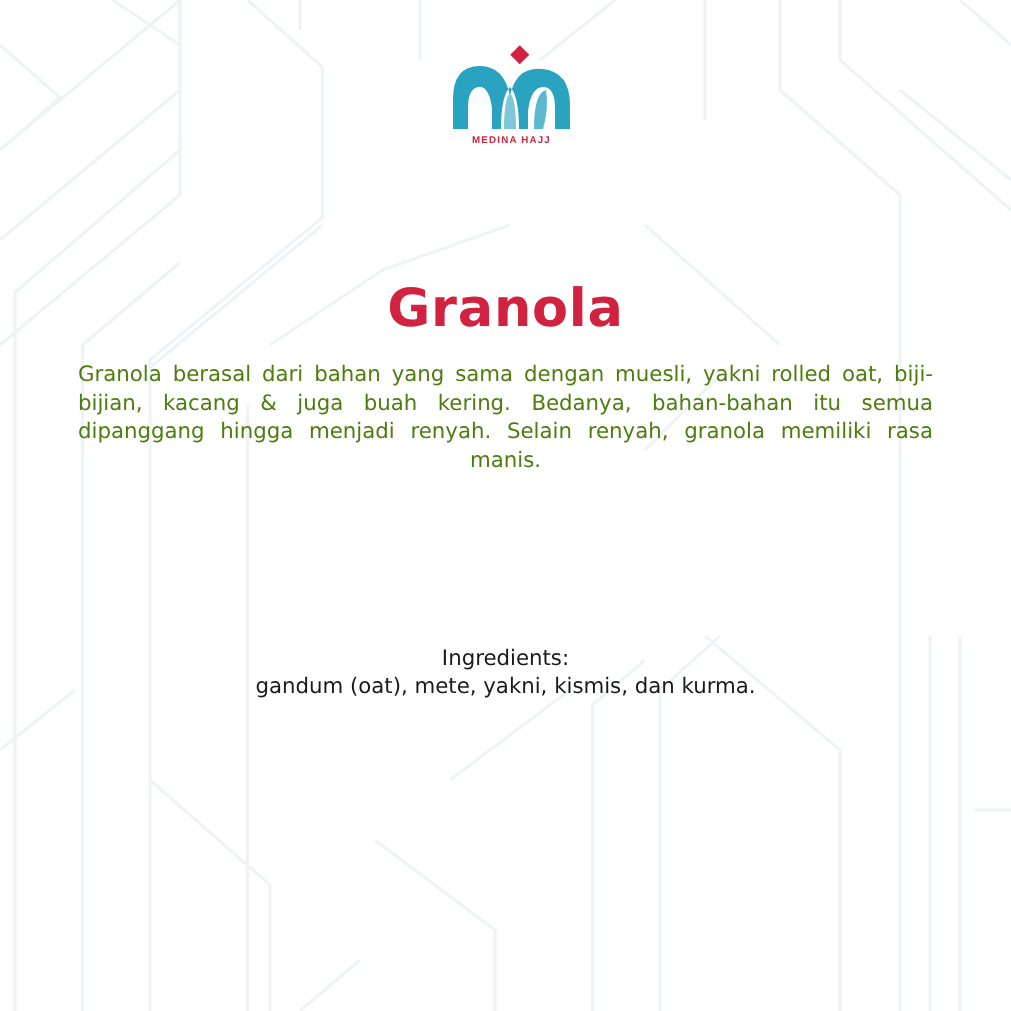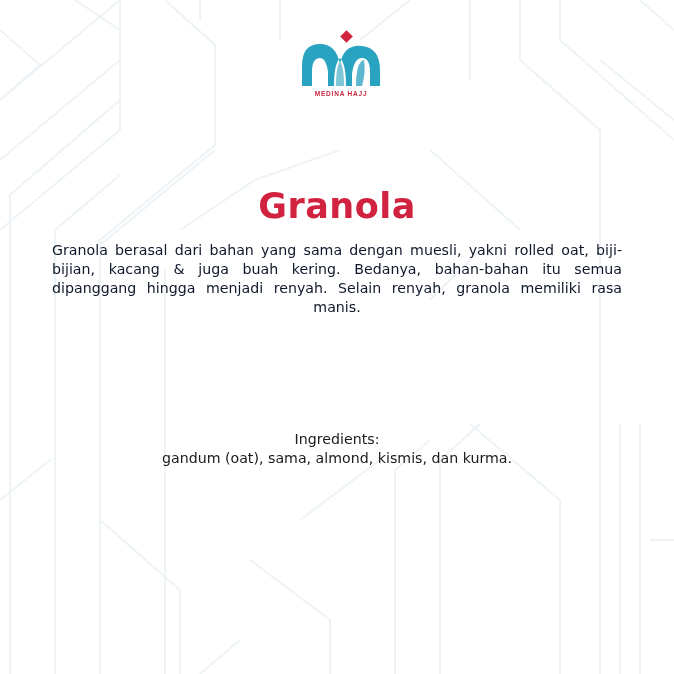--- a/index.html
+++ b/index.html
@@ -16,21 +16,21 @@
   .logo-text {
     position: absolute; left: 0; top: 62px; width: 90px; text-align: center;
     font-size: 6.5px; letter-spacing: 0.8px; color: #c8283f; font-weight: bold;
   }
   .title {
     position: absolute; left: 0; top: 186px; width: 674px; text-align: center;
     color: #d1223f; font-weight: bold; font-size: 35px; letter-spacing: 0.5px;
     font-family: "DejaVu Sans", sans-serif;
   }
   .body-block {
-    position: absolute; left: 52px; width: 570px; color: #0f172a;
+    position: absolute; left: 52px; width: 570px; color: #4d7c0f;
     font-family: "DejaVu Sans", sans-serif; font-size: 14.2px; line-height: 19px;
     text-align: justify; text-align-last: center;
   }
   .p1 { top: 241px; }
   .p2 { top: 339px; }
   .ingredients {
     position: absolute; left: 0; top: 430px; width: 674px; text-align: center;
     font-family: "DejaVu Sans", sans-serif; font-size: 14.2px; line-height: 19px; color: #1a1a1a;
   }
   .ingredients div { display: block; }
@@ -93,16 +93,16 @@
     </svg>
     <div class="logo-text">MEDINA HAJJ</div>
   </div>
 
   <div class="title">Granola</div>
 
   <div class="body-block p1">Granola berasal dari bahan yang sama dengan muesli, yakni rolled oat, biji-bijian, kacang &amp; juga buah kering. Bedanya, bahan-bahan itu semua dipanggang hingga menjadi renyah. Selain renyah, granola memiliki rasa manis.</div>
 
   <div class="ingredients">
     <div>Ingredients:</div>
-    <div>gandum (oat), sama, almond, kismis, dan kurma.</div>
+    <div>gandum (oat), mete, yakni, kismis, dan kurma.</div>
   </div>
 
 </div>
 
 </body></html>

